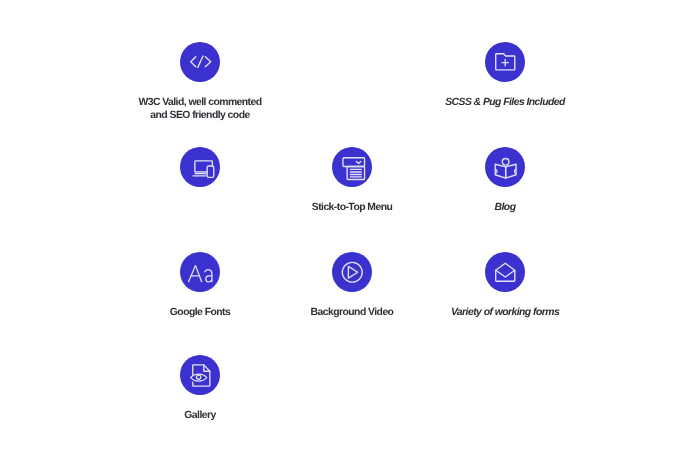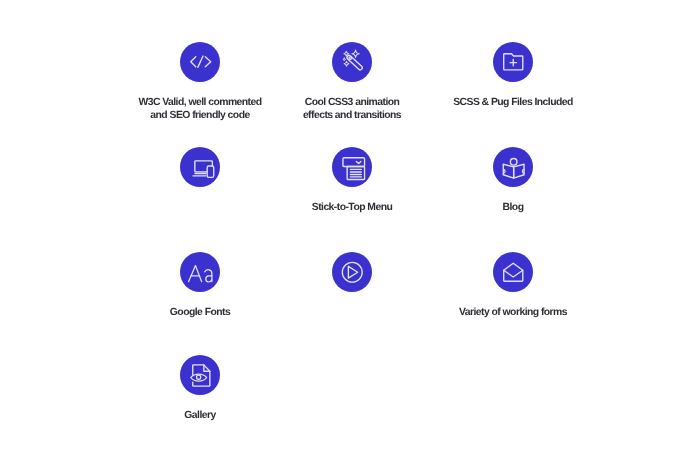--- a/index.html
+++ b/index.html
@@ -2,21 +2,21 @@
 <html><head>
 <meta charset="utf-8">
 <title>Features</title>
 <style>
   html,body{margin:0;padding:0;}
   body{width:700px;height:466px;background:#ffffff;overflow:hidden;
        font-family:"Liberation Sans",sans-serif;
        -webkit-font-smoothing:antialiased;text-rendering:geometricPrecision;}
   .grid{position:relative;width:700px;height:466px;}
   .feature{position:absolute;width:240px;text-align:center;}
-  .c1{left:80px;} .c2{left:232px;} .c3{left:393px;}
+  .c1{left:80px;} .c2{left:232px;} .c3{left:385px;font-style:italic;}
   .r1{top:41.6px;} .r2{top:147.2px;} .r3{top:252px;} .r4{top:355.2px;}
   .badge{width:40px;height:40px;border-radius:50%;margin:0 auto;background:#3a31ce;
          display:flex;align-items:center;justify-content:center;}
   .badge svg{display:block;width:26px;height:26px;
              fill:none;stroke:#e4e2f6;stroke-width:1.25;
              stroke-linecap:round;stroke-linejoin:round;}
   .caption{margin-top:14px;-webkit-font-smoothing:antialiased;transform:translateZ(0);font-size:10.4px;font-weight:bold;color:#2e2f35;
            line-height:13.3px;letter-spacing:-0.55px;white-space:pre-line;}
 </style>
 </head>
@@ -29,34 +29,20 @@
       <svg viewBox="-3 -3 30 30" style="width:32.5px;height:32.5px" aria-label="code-icon">
         <path d="M7.85 7.85 L3.23 12.46 L7.85 17.08"></path>
         <path d="M16.62 7.85 L21.69 12.46 L16.62 17.08"></path>
         <path d="M14.58 7.2 L9.69 17.63"></path>
       </svg>
     </div>
     <div class="caption">W3C Valid, well commented
 and SEO friendly code</div>
   </div>
 
-  <div class="feature c2 r1">
-    <div class="badge">
-      <svg viewBox="-3 -3 30 30" style="width:32.5px;height:32.5px" aria-label="magic-wand-icon">
-        <rect x="5.34" y="11.35" width="17.75" height="3.8" rx="1.9" transform="rotate(42.77 14.21 13.25)"></rect>
-        <circle cx="10.15" cy="9.05" r="1.15"></circle>
-        <path d="M6.5 2.75 c0.2 1.6 0.64 2.04 2.24 2.24 c-1.6 0.2 -2.04 0.64 -2.24 2.24 c-0.2 -1.6 -0.64 -2.04 -2.24 -2.24 c1.6 -0.2 2.04 -0.64 2.24 -2.24 z" style="stroke-width:0.95"></path>
-        <path d="M15.05 1.6 c0.3 2.44 0.97 3.11 3.41 3.41 c-2.44 0.3 -3.11 0.97 -3.41 3.41 c-0.3 -2.44 -0.97 -3.11 -3.41 -3.41 c2.44 -0.3 3.11 -0.97 3.41 -3.41 z" style="stroke-width:0.95"></path>
-        <path d="M6.74 12.05 c0.2 1.62 0.64 2.06 2.26 2.26 c-1.62 0.2 -2.06 0.64 -2.26 2.26 c-0.2 -1.62 -0.64 -2.06 -2.26 -2.26 c1.62 -0.2 2.06 -0.64 2.26 -2.26 z" style="stroke-width:0.95"></path>
-        <path d="M4.62 9.05 c0.1 0.88 0.34 1.12 1.22 1.22 c-0.88 0.1 -1.12 0.34 -1.22 1.22 c-0.1 -0.88 -0.34 -1.12 -1.22 -1.22 c0.88 -0.1 1.12 -0.34 1.22 -1.22 z" style="stroke-width:0.85"></path>
-      </svg>
-    </div>
-    <div class="caption">Cool CSS3 animation
-effects and transitions</div>
-  </div>
 
   <div class="feature c3 r1">
     <div class="badge">
       <svg viewBox="-3 -3 30 30" style="width:32.5px;height:32.5px" aria-label="folder-plus-icon">
         <g transform="translate(0 0.8)">
           <path d="M3.2 18.6 V4.9 a0.6 0.6 0 0 1 0.6 -0.6 H10.4 L12.3 6.4 H20.2 a0.6 0.6 0 0 1 0.6 0.6 V18.6 a0.6 0.6 0 0 1 -0.6 0.6 H3.8 a0.6 0.6 0 0 1 -0.6 -0.6 z"></path>
           <path d="M12 9.6 V15.4"></path>
           <path d="M9.1 12.5 H14.9"></path>
         </g>
       </svg>
@@ -123,20 +109,21 @@
 
   <div class="feature c2 r3">
     <div class="badge">
       <svg viewBox="-3 -3 30 30" style="width:32.5px;height:32.5px" aria-label="play-circle-icon">
         <g transform="translate(-0.88 -0.37)">
           <circle cx="12.88" cy="12.37" r="9.18"></circle>
           <path d="M9.3 7.0 L17.9 12.37 L9.3 17.75 z"></path>
         </g>
       </svg>
     </div>
+    <div class="caption">Background Video</div>
   </div>
 
   <div class="feature c1 r4">
     <div class="badge">
       <svg viewBox="-3 -3 30 30" style="width:32.5px;height:32.5px" aria-label="document-eye-icon">
         <g transform="translate(-0.14 0.23)">
           <path d="M5.22 11.6 V2.85 a0.68 0.68 0 0 1 0.68 -0.68 H15.46 L21.0 8.08 V21.15 a0.68 0.68 0 0 1 -0.68 0.68 H5.9 a0.68 0.68 0 0 1 -0.68 -0.68 V18.1"></path>
           <path d="M15.46 2.17 V8.08 H21.0"></path>
           <path d="M3.3 13.89 c3.75 -4.3 11.1 -4.3 14.85 0 c-3.75 4.3 -11.1 4.3 -14.85 0 z" style="stroke-width:1.15"></path>
           <circle cx="10.65" cy="13.6" r="1.95" style="stroke-width:1.15"></circle>

